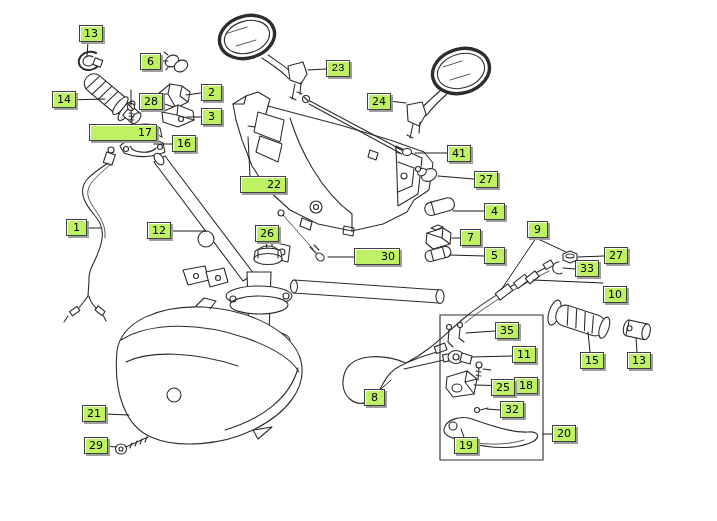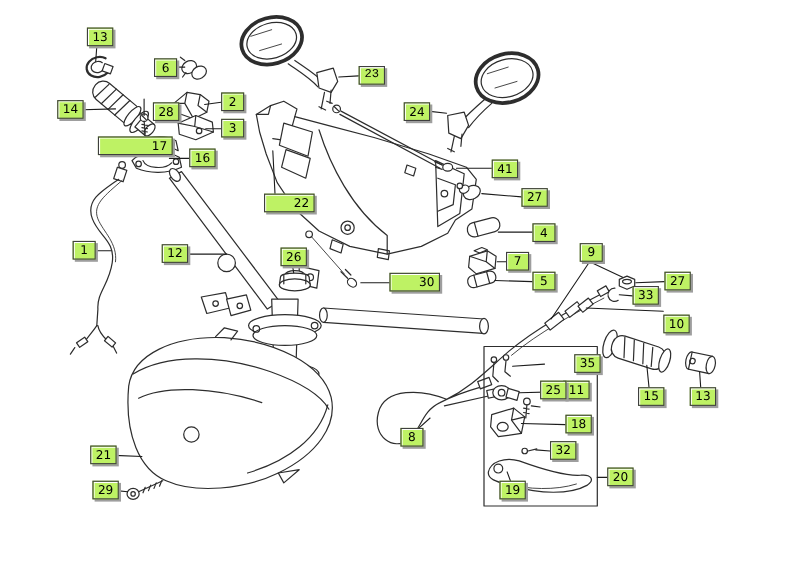--- a/index.html
+++ b/index.html
@@ -330,24 +330,24 @@
     <div class="tag" style="left: 580px; top: 352px; width: 22px;">15</div>
     <div class="tag" style="left: 172px; top: 135px; width: 22px;">16</div>
     <div class="tag" style="left: 89px; top: 124px; width: 22px; padding-left: 44px;">17</div>
     <div class="tag" style="left: 514px; top: 377px; width: 22px;">18</div>
     <div class="tag" style="left: 454px; top: 437px; width: 22px;">19</div>
     <div class="tag" style="left: 552px; top: 425px; width: 22px;">20</div>
     <div class="tag" style="left: 82px; top: 405px; width: 22px; text-align: center;">21</div>
     <div class="tag" style="left: 240px; top: 176px; width: 22px; padding-left: 22px;">22</div>
     <div class="tag" style="left: 326px; top: 60px; width: 22px; font-family: Liberation Mono, monospace;">23</div>
     <div class="tag" style="left: 367px; top: 93px; width: 22px;">24</div>
-    <div class="tag" style="left: 491px; top: 346px; width: 22px;">25</div>
+    <div class="tag" style="left: 491px; top: 379px; width: 22px;">25</div>
     <div class="tag" style="left: 255px; top: 225px; width: 22px;">26</div>
     <div class="tag" style="left: 474px; top: 171px; width: 22px;">27</div>
     <div class="tag" style="left: 139px; top: 73px; width: 22px; margin-top: 20px;">28</div>
     <div class="tag" style="left: 84px; top: 437px; width: 22px;">29</div>
     <div class="tag" style="left: 354px; top: 248px; width: 22px; padding-left: 22px;">30</div>
     <div class="tag" style="left: 447px; top: 145px; width: 22px;">41</div>
     <div class="tag" style="left: 500px; top: 401px; width: 22px;">32</div>
     <div class="tag" style="left: 575px; top: 260px; width: 22px;">33</div>
     <div class="tag" style="left: 604px; top: 247px; width: 22px;">27</div>
-    <div class="tag" style="left: 522px; top: 322px; width: 22px;">35</div>
+    <div class="tag" style="left: 495px; top: 322px; width: 22px;">35</div>
   </div>
 
 </body></html>

